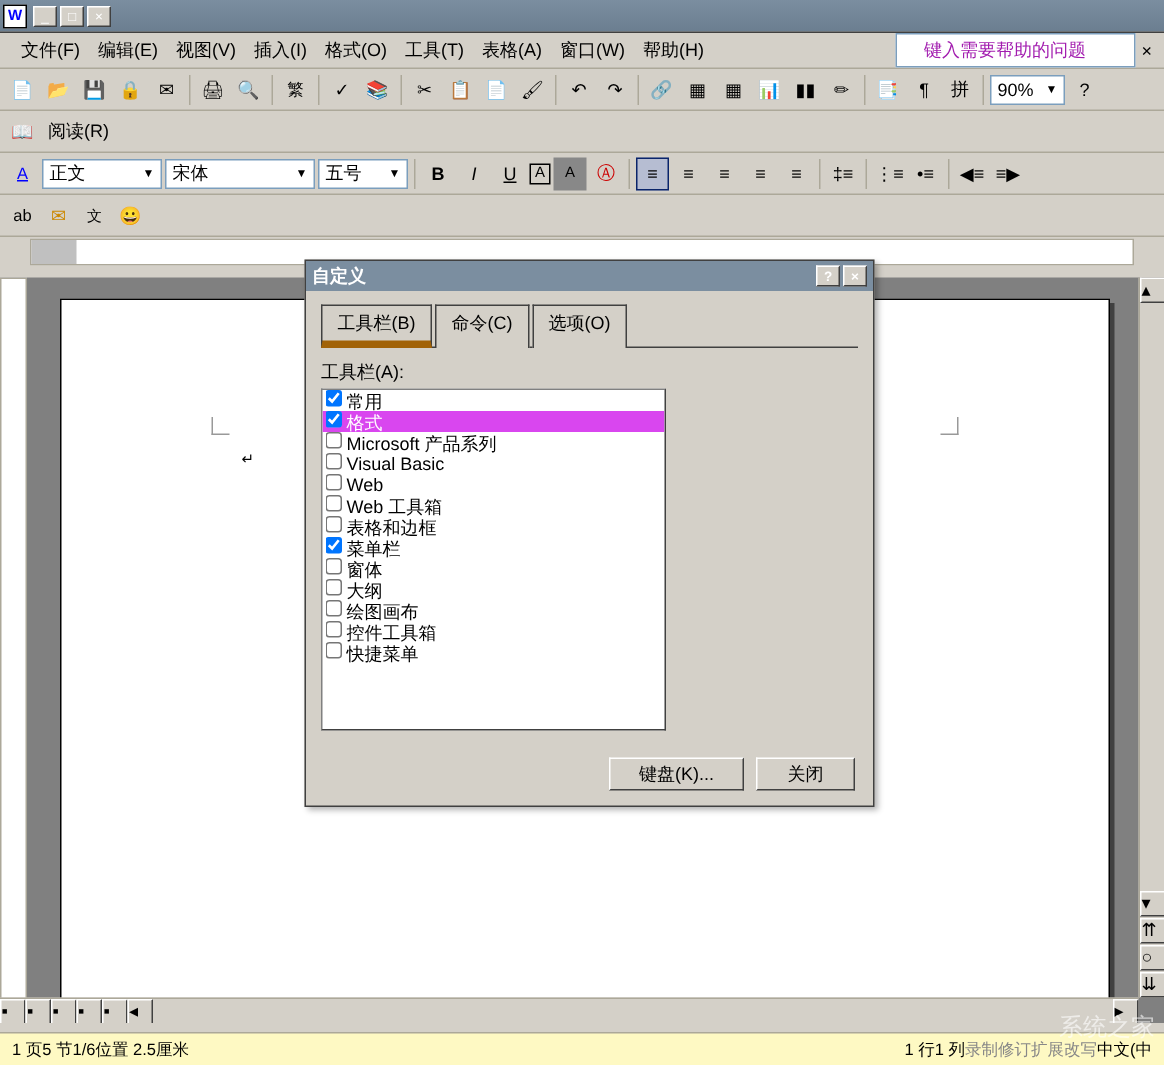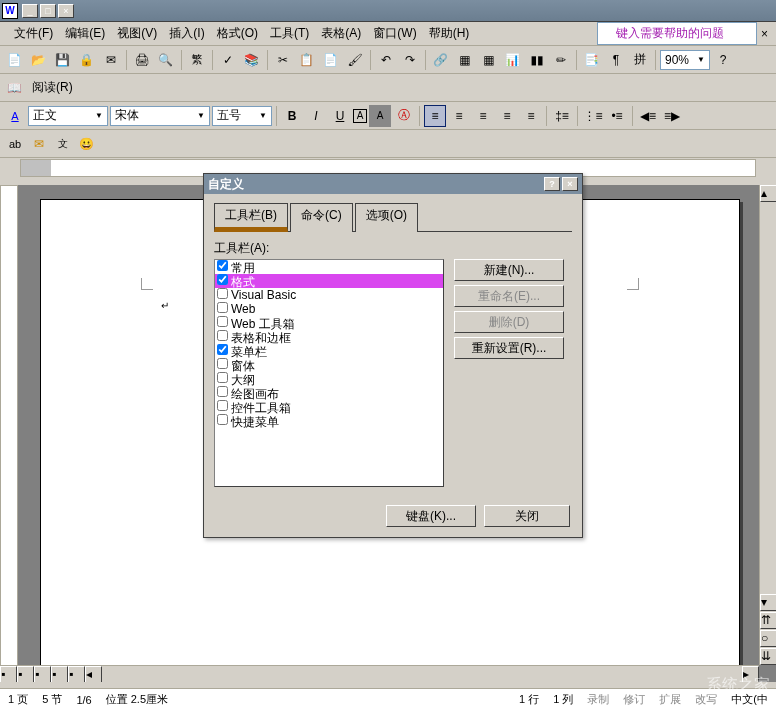--- a/index.html
+++ b/index.html
@@ -18,21 +18,21 @@
 .combo{background:#fff;border:1px solid #7b9ebd;height:20px;padding:0 4px;display:flex;align-items:center;min-width:60px}
 .combo .arrow{margin-left:auto;font-size:8px}
 .ruler-h{background:#fff;height:18px;border:1px solid #aca899;margin:1px 20px 0 20px;position:relative;font-size:8px;display:flex;align-items:center}
 .doc-area{position:absolute;top:185px;left:0;right:0;bottom:28px;background:#808080;overflow:hidden}
 .ruler-v{position:absolute;left:0;top:0;width:18px;bottom:0;background:#fff;border:1px solid #aca899}
 .page{position:absolute;left:40px;top:14px;width:700px;height:600px;background:#fff;border:1px solid #000;box-shadow:3px 3px 0 #404040}
 .cursor{position:absolute;left:120px;top:100px;font-size:10px}
 .scroll-v{position:absolute;right:0;top:0;width:17px;bottom:17px;background:#d4d0c8;border-left:1px solid #aca899}
 .scroll-h{position:absolute;left:0;right:17px;bottom:0;height:17px;background:#d4d0c8;border-top:1px solid #aca899;display:flex}
 .sbtn{width:17px;height:17px;background:#d4d0c8;border:1px solid #fff;border-right-color:#404040;border-bottom-color:#404040}
-.statusbar{position:absolute;bottom:0;left:0;right:0;height:22px;background:#ffffff;border-top:1px solid #aca899;display:flex;align-items:center;padding:0 8px;gap:14px}
+.statusbar{position:absolute;bottom:0;left:0;right:0;height:22px;background:#fef9c3;border-top:1px solid #aca899;display:flex;align-items:center;padding:0 8px;}
 .statusbar span{font-size:11px}
 .stat-dim{color:#888}
 .dialog{position:absolute;left:203px;top:173px;width:380px;background:#d4d0c8;border:1px solid #404040;box-shadow:2px 2px 4px rgba(0,0,0,0.3)}
 .dlg-title{background:#7b8ea0;color:#fff;height:20px;display:flex;align-items:center;padding:0 4px;font-weight:bold}
 .dlg-title .dlgbtns{margin-left:auto;display:flex;gap:2px}
 .dlg-body{padding:8px 10px}
 .tabs{display:flex;border-bottom:1px solid #404040;margin-bottom:8px}
 .tab{padding:3px 10px;border:1px solid #404040;border-bottom:none;background:#d4d0c8;margin-right:2px;cursor:pointer;position:relative;top:1px}
 .tab.active{background:#d4d0c8;border-bottom:5px solid #a16207}
 .dlg-label{margin-bottom:2px}
@@ -228,20 +228,24 @@
           <div class="li">
             <input type="checkbox" checked="" style="">
             <span>常用</span>
           </div>
           <div class="li sel">
             <input type="checkbox" checked="" style="">
             <span>格式</span>
           </div>
           <div class="li">
             <input type="checkbox" style="">
+            <span>Microsoft 产品系列</span>
+          </div>
+          <div class="li">
+            <input type="checkbox" style="">
             <span>Visual Basic</span>
           </div>
           <div class="li">
             <input type="checkbox" style="">
             <span>Web</span>
           </div>
           <div class="li">
             <input type="checkbox" style="">
             <span>Web 工具箱</span>
           </div>
@@ -267,27 +271,21 @@
           </div>
           <div class="li">
             <input type="checkbox" style="">
             <span>控件工具箱</span>
           </div>
           <div class="li">
             <input type="checkbox" style="">
             <span>快捷菜单</span>
           </div>
         </div>
-      <div class="btncol">
-        <button class="dlgbtn">新建(N)...</button>
-        <button class="dlgbtn" disabled="">重命名(E)...</button>
-        <button class="dlgbtn" disabled="">删除(D)</button>
-        <button class="dlgbtn">重新设置(R)...</button>
-      </div>
     </div>
   </div>
   <div class="dlg-foot">
     <button class="dlgbtn" style="width:90px">键盘(K)...</button>
-    <button class="dlgbtn" style="width:86px">关闭</button>
+    <button class="dlgbtn" style="width:66px">关闭</button>
   </div>
 </div>
 
 <div class="watermark">系统之家</div>
 
 </body></html>

